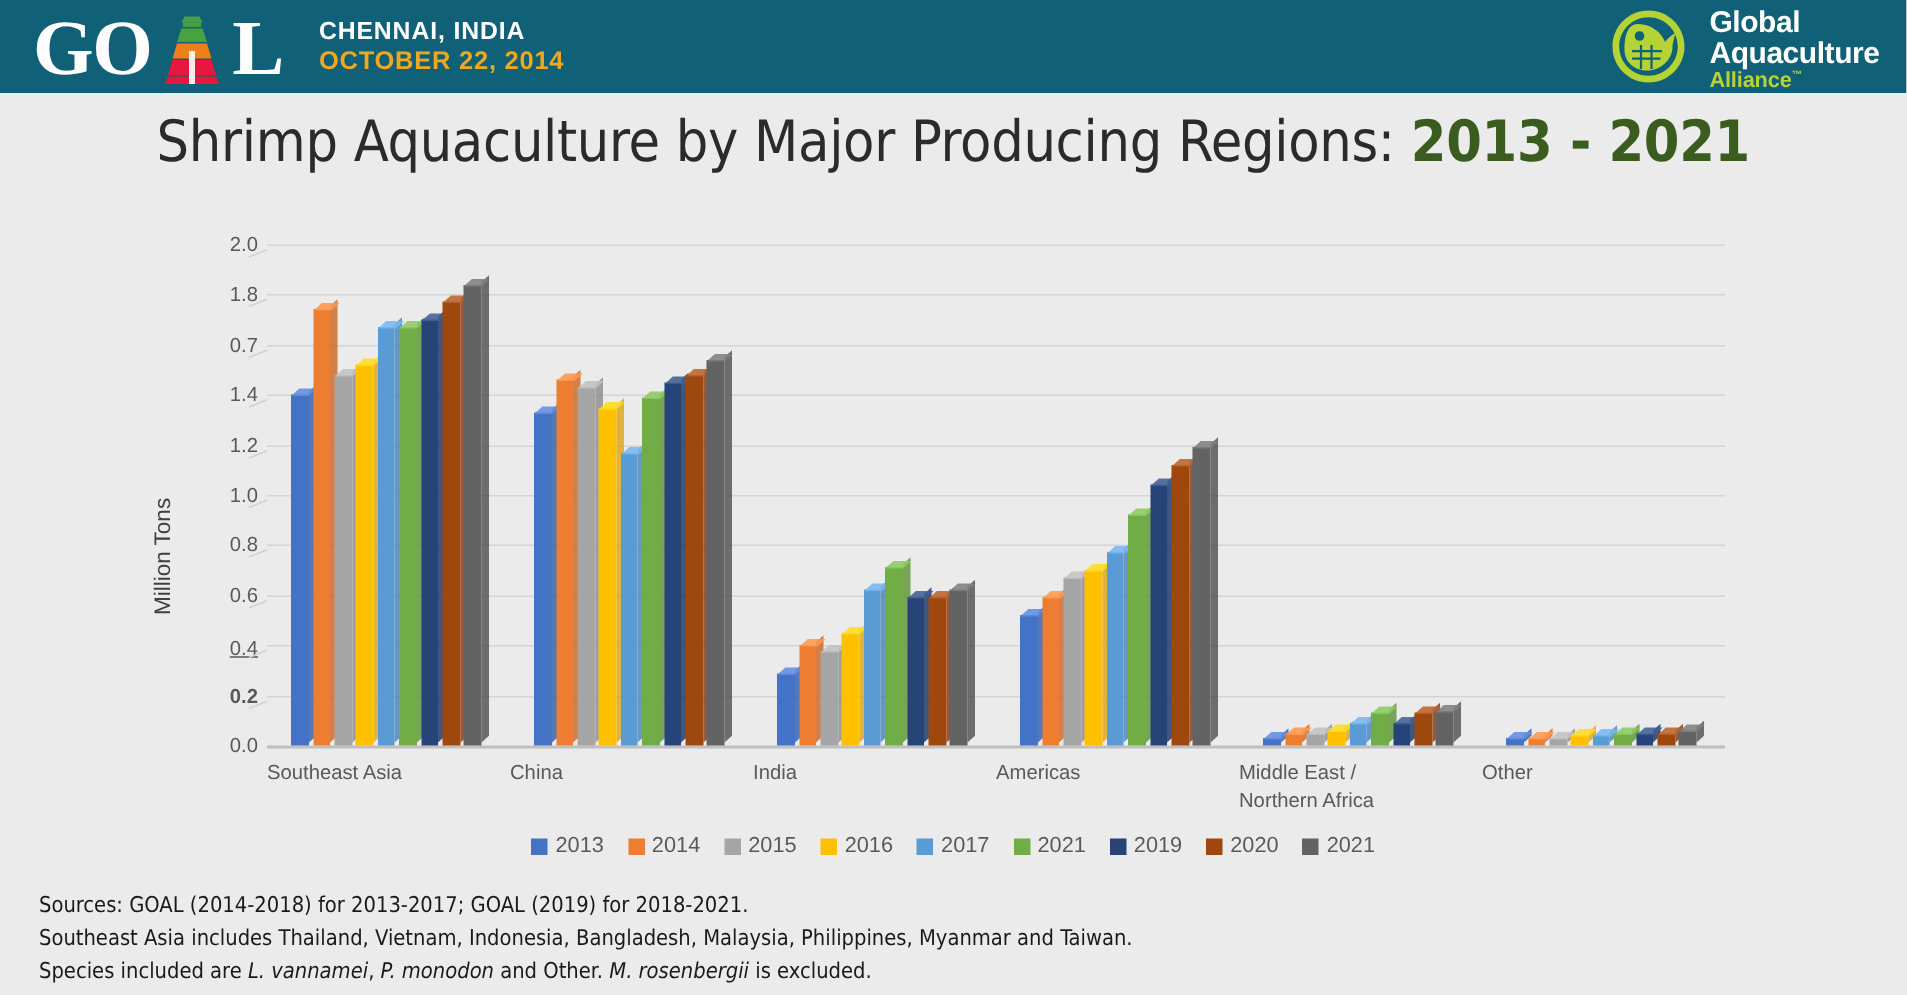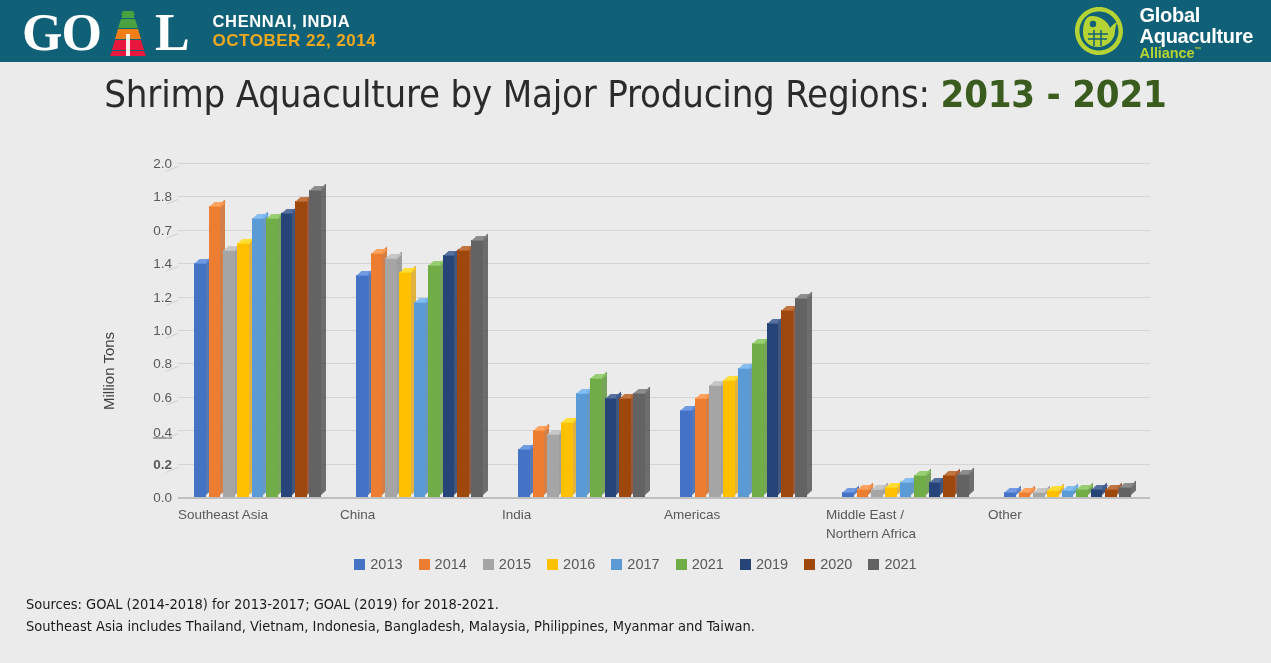--- a/index.html
+++ b/index.html
@@ -665,13 +665,14 @@
     </div>
     <div class="legend-item">
       <span class="legend-swatch" style="background: rgb(99, 99, 99);"></span>
       <span class="legend-label">2021</span>
     </div>
   </div>
 
 <div id="footnotes">
   <div>Sources: GOAL (2014-2018) for 2013-2017; GOAL (2019) for 2018-2021.</div>
   <div>Southeast Asia includes Thailand, Vietnam, Indonesia, Bangladesh, Malaysia, Philippines, Myanmar and Taiwan.</div>
+  <div><span>Species included are </span><span class="it">L. vannamei</span><span>, </span><span class="it">P. monodon</span><span> and Other.  </span><span class="it">M. rosenbergii</span><span> is excluded.</span></div>
 </div>
 
 </body></html>

